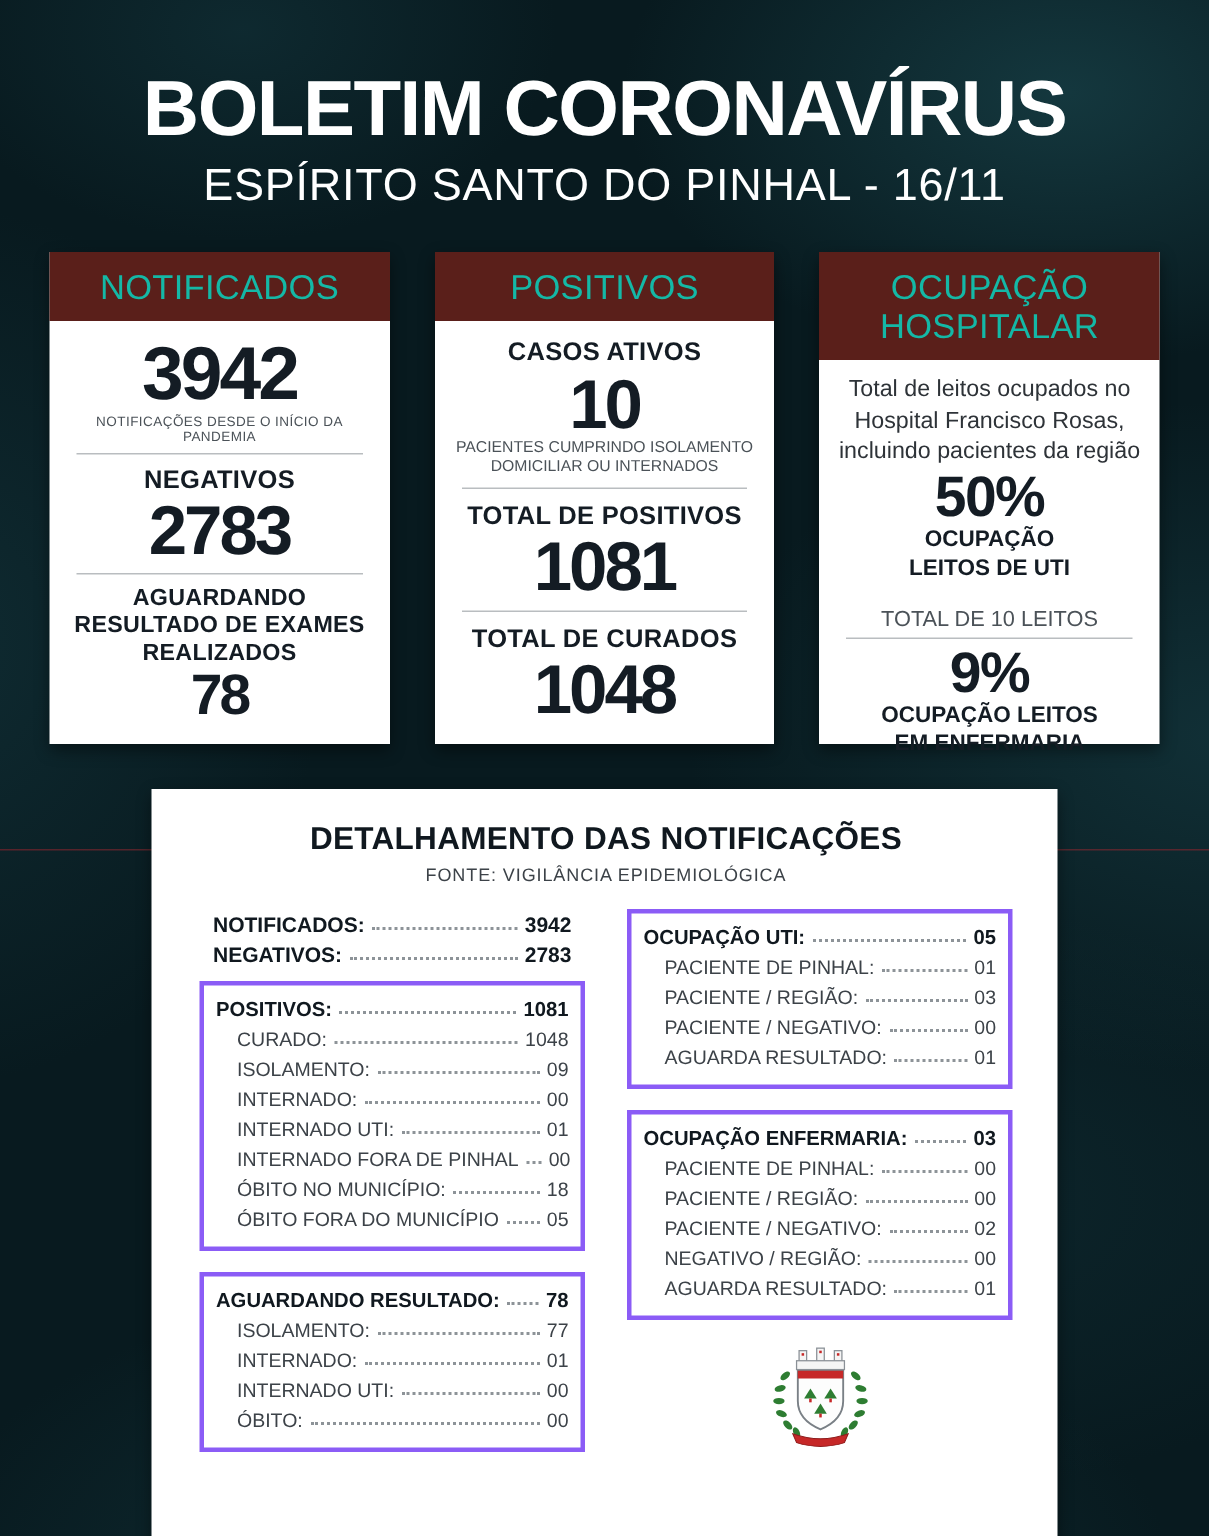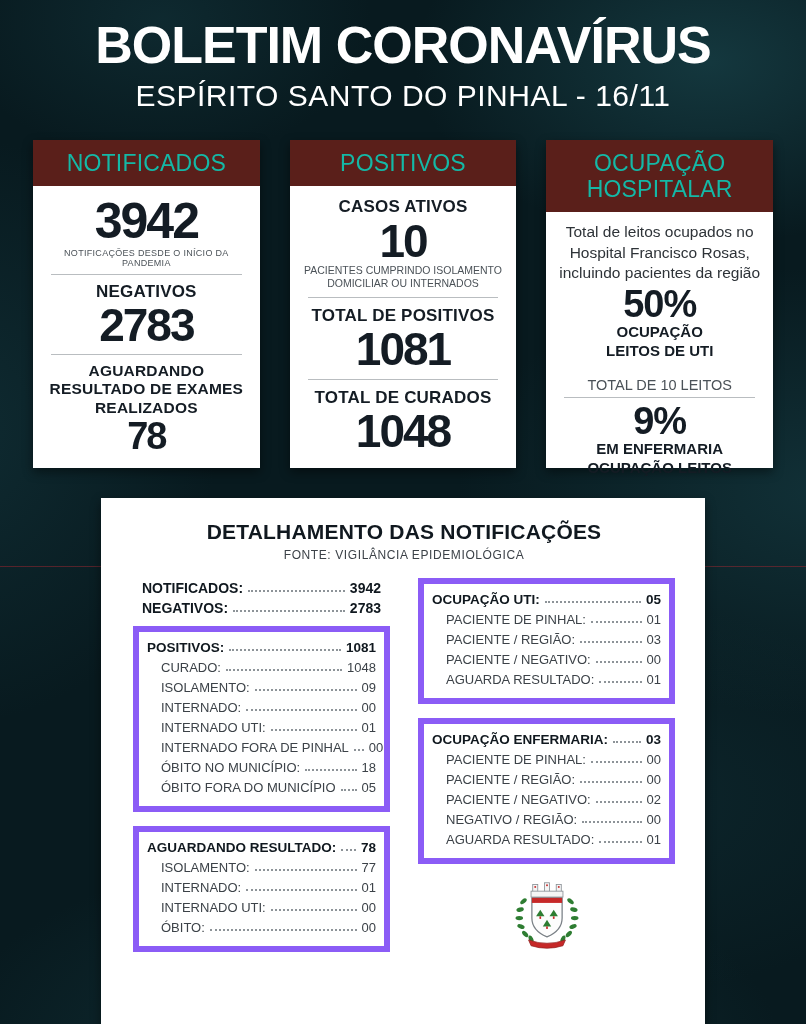--- a/index.html
+++ b/index.html
@@ -10,21 +10,21 @@
     background-image:
       radial-gradient(420px 260px at 88% 6%,  rgba(30,80,88,.55), transparent 70%),
       radial-gradient(520px 320px at 102% 48%,rgba(26,70,78,.50), transparent 70%),
       radial-gradient(600px 300px at 45% 103%,rgba(24,66,74,.55), transparent 70%),
       radial-gradient(380px 420px at -6% 42%, rgba(22,60,68,.50), transparent 70%),
       radial-gradient(300px 200px at 20% 2%,  rgba(22,60,68,.45), transparent 70%),
       radial-gradient(500px 280px at 75% 78%, rgba(20,56,64,.40), transparent 70%);
   }
   .bg-line{ position:absolute; left:0; right:0; top:566px; height:1px; z-index:0;
     background:linear-gradient(90deg, rgba(150,35,45,.55), rgba(190,70,70,.35), rgba(150,35,45,.55)); }
-  .hero{ position:relative; z-index:1; text-align:center; padding-top:18px; color:#ffffff; }
+  .hero{ position:relative; z-index:1; text-align:center; padding-top:46px; color:#ffffff; }
   .hero h1{ font-size:52px; font-weight:800; letter-spacing:-1px; line-height:1.05; }
   .hero h2{ font-size:30px; font-weight:400; letter-spacing:.5px; margin-top:6px; }
 
   .cards{ position:relative; z-index:1; display:flex; gap:30px; margin:27px 33px 0; height:328px; }
   .card{ flex:1; display:flex; flex-direction:column; background:#ffffff;
          box-shadow:0 4px 10px rgba(0,0,0,.45); }
   .card-head{ background:#5a1f1a; color:#14b8a6; font-weight:400; font-size:23px;
               text-align:center; padding:10px 6px; line-height:1.15; letter-spacing:.2px; }
   .card-body{ flex:1; display:flex; flex-direction:column; justify-content:space-evenly;
               text-align:center; padding:8px 10px 10px; color:#141c24; }
@@ -49,21 +49,21 @@
   .detail-cols{ display:flex; gap:28px; margin-top:16px; }
   .dcol{ flex:1; min-width:0; }
 
   .row{ display:flex; align-items:baseline; font-size:13px; line-height:20px; color:#3c4248; }
   .row .lbl{ white-space:nowrap; }
   .row .leader{ flex:1; min-width:10px; margin:0 5px; border-bottom:2px dotted #8d9398;
                 position:relative; top:-1px; }
   .row .val{ white-space:nowrap; }
   .row.bold{ font-weight:800; color:#10181f; font-size:13.5px; }
   .summary .row{ font-weight:800; color:#10181f; font-size:14px; padding:0 9px; }
-  .dbox{ border:6px solid #8b5cf6; padding:6px 8px 8px; margin-top:8px; }
+  .dbox{ border:3px solid #8b5cf6; padding:6px 8px 8px; margin-top:8px; }
   .dbox .row.inner{ padding-left:14px; }
   .dbox + .dbox{ margin-top:14px; }
 
   .logo{ text-align:center; margin-top:12px; }
 </style>
 </head>
 <body>
 
 <div class="page">
   <div class="bg-line"></div>
@@ -122,22 +122,22 @@
         <div class="intro-text">Total de leitos ocupados no Hospital Francisco Rosas, incluindo pacientes da região</div>
         <div>
           <div class="pct">50%</div>
           <div class="pct-label">OCUPAÇÃO</div>
           <div class="pct-label">LEITOS DE UTI</div>
           <div class="pct-total">TOTAL DE 10 LEITOS</div>
         </div>
         <hr>
         <div>
           <div class="pct">9%</div>
+          <div class="pct-label">OCUPAÇÃO LEITOS</div>
           <div class="pct-label">EM ENFERMARIA</div>
-          <div class="pct-label">OCUPAÇÃO LEITOS</div>
         </div>
       </div>
     </article>
   </section>
 
   <section class="detail-card">
     <div class="detail-title">DETALHAMENTO DAS NOTIFICAÇÕES</div>
     <div class="detail-source">FONTE: VIGILÂNCIA EPIDEMIOLÓGICA</div>
 
     <div class="detail-cols">

